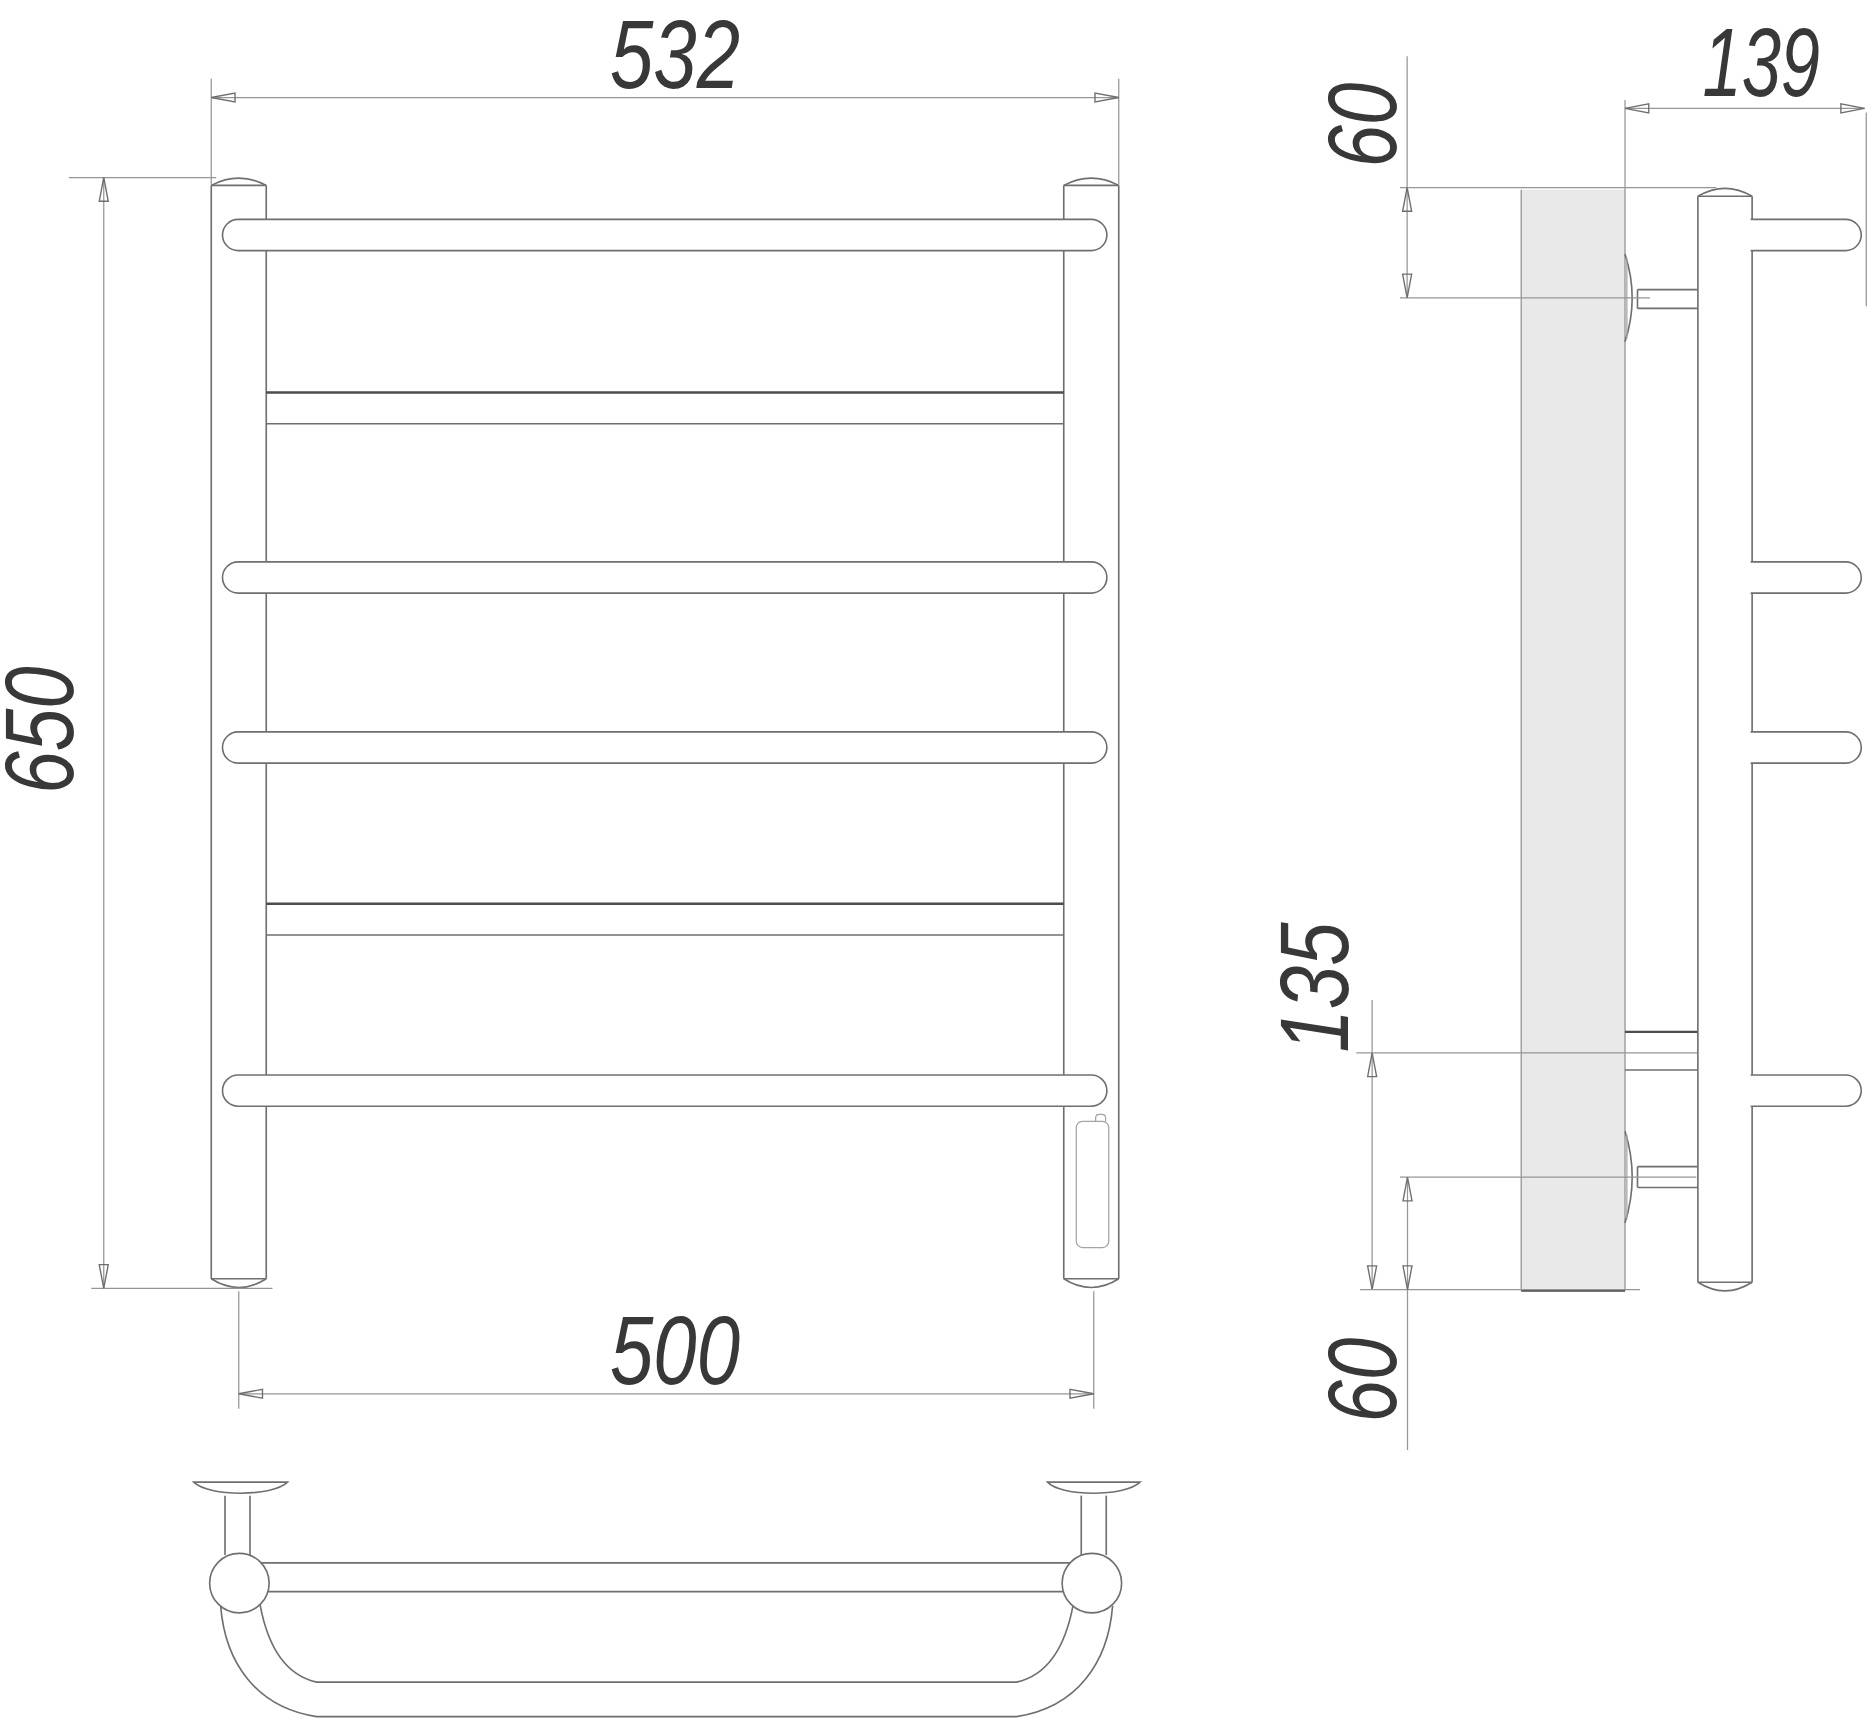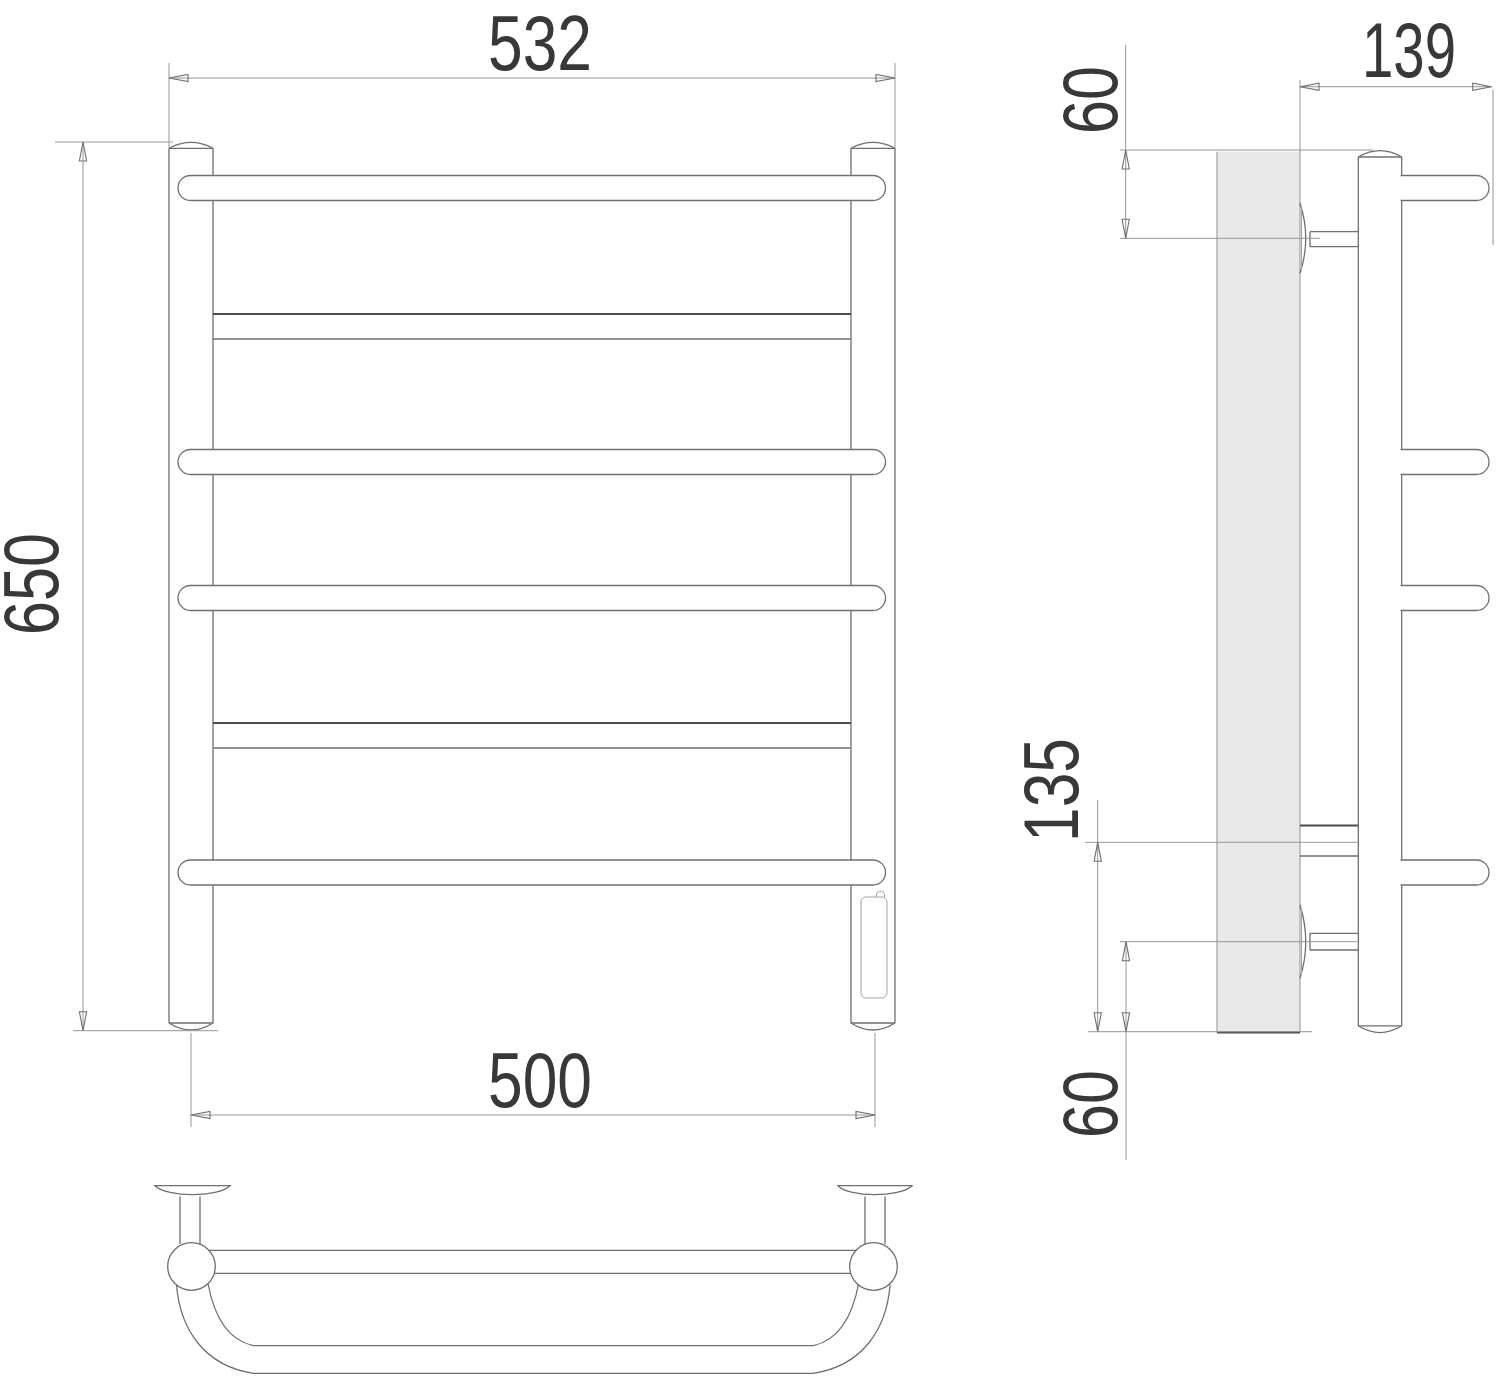--- a/index.html
+++ b/index.html
@@ -1,16 +1,16 @@
 <!DOCTYPE html>
 <html><head>
 <meta charset="utf-8">
 <style>
   html,body{margin:0;padding:0;background:#fff;}
-  .stage{width:1500px;height:1384px;background:#fff;position:relative;overflow:hidden;}
+  .stage{width:1500px;height:1384px;background:#fff;position:relative;overflow:hidden;font-style:italic;}
   svg{display:block;}
   .ln{stroke:#6f6f6f;stroke-width:1.3;fill:none;}
   .lnd{stroke:#4c4c4c;stroke-width:1.9;fill:none;}
   .lnl{stroke:#a3a3a3;stroke-width:1;fill:none;}
   .fillw{fill:#ffffff;}
   .dim{stroke:#969696;stroke-width:1;fill:none;}
   .arr{fill:none;stroke:#6f6f6f;stroke-width:1.1;}
   .walledge{stroke:#9a9a9a;stroke-width:1.1;fill:none;}
   .dimtxt{font-family:"Liberation Sans","DejaVu Sans",sans-serif;font-size:78px;fill:#383838;}
 </style>

